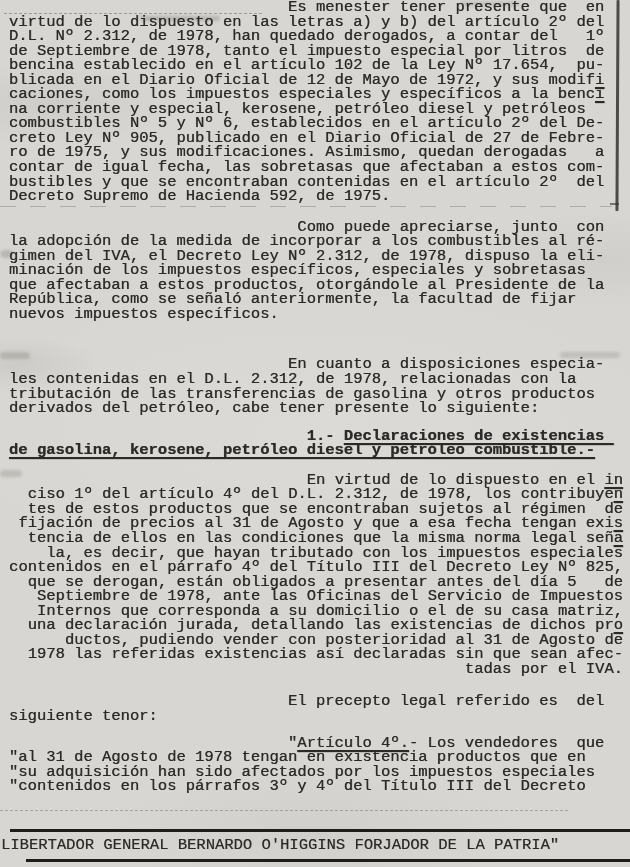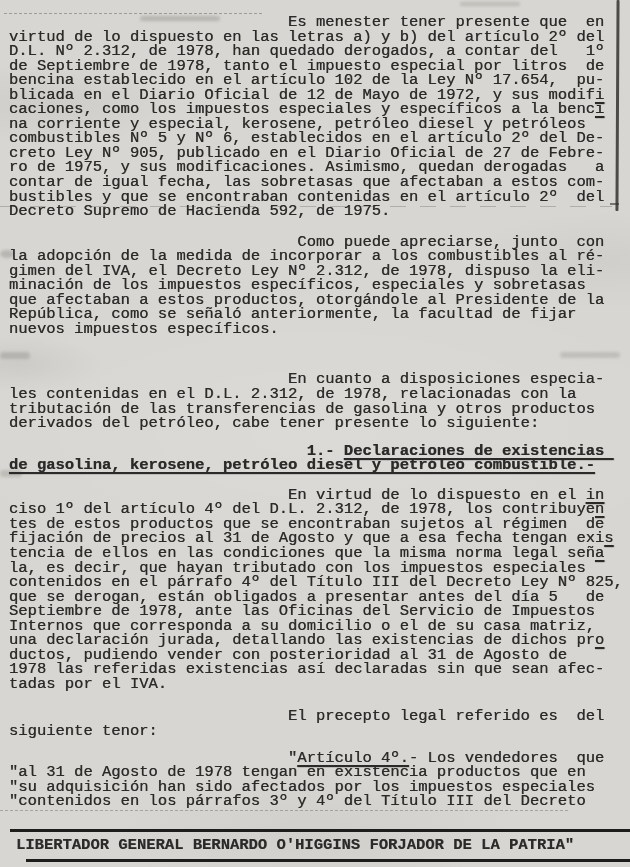--- a/index.html
+++ b/index.html
@@ -13,30 +13,30 @@
   .page::before{
     content:"";position:absolute;inset:0;pointer-events:none;
     background-image:
       radial-gradient(ellipse 180px 60px at 8% 12%, rgba(120,118,112,.10), transparent 70%),
       radial-gradient(ellipse 120px 40px at 3% 42%, rgba(120,118,112,.12), transparent 70%),
       radial-gradient(ellipse 200px 70px at 96% 30%, rgba(120,118,112,.08), transparent 70%),
       radial-gradient(ellipse 300px 90px at 50% 96%, rgba(120,118,112,.07), transparent 70%),
       radial-gradient(ellipse 500px 200px at 50% 50%, rgba(255,255,253,.10), transparent 80%);
   }
   .doc{
-    position:absolute;left:9px;top:15px;width:614px;
+    position:absolute;left:9px;top:0;width:614px;
     font-size:15.5px;line-height:14.55px;
     color:var(--ink,#2b2a28);
     white-space:pre;
     text-shadow:0.35px 0.3px 0.45px rgba(43,42,40,.55), -0.2px 0 0.3px rgba(43,42,40,.30);
   }
   .para{margin:0 0 16px 0;}
   .para:nth-child(3){margin-bottom:13px;margin-top:36px;}
   .para:nth-child(4){margin-bottom:15px;font-weight:bold;}
-  .para:nth-child(5){margin-bottom:18px;}
+  .para:nth-child(5){margin-bottom:18px;text-align:right;}
   .para:nth-child(6){margin-bottom:12px;}
   .para:last-child{margin-bottom:0;}
   .u{
     text-decoration:underline;
     text-decoration-thickness:1.5px;
     text-underline-offset:2.6px;
   }
   
   .art{position:absolute;pointer-events:none;}
   .dash-top{left:4px;top:13px;width:258px;border-top:1px dashed rgba(100,100,94,.50);}
@@ -47,22 +47,22 @@
   .mid-line{left:0;top:206px;width:612px;height:1px;
     background:repeating-linear-gradient(90deg, rgba(90,90,85,.32) 0 16px, transparent 16px 30px);}
   .smudge-l1{left:0;top:250px;width:14px;height:8px;background:rgba(110,110,104,.30);filter:blur(1.6px);border-radius:50%;}
   .smudge-l2{left:0;top:352px;width:30px;height:7px;background:rgba(110,110,104,.28);filter:blur(1.8px);border-radius:4px;}
   .smudge-l3{left:0;top:470px;width:22px;height:7px;background:rgba(110,110,104,.25);filter:blur(1.8px);border-radius:4px;}
   .smudge-r1{left:560px;top:352px;width:60px;height:6px;background:rgba(110,110,104,.22);filter:blur(1.8px);border-radius:4px;}
   .dash-low{left:0;top:810px;width:568px;border-top:1px dashed rgba(105,105,99,.45);}
   .rule-foot-top{left:10px;top:829px;width:620px;height:2.5px;background:#1d1d1b;}
   .rule-foot-bottom{left:26px;top:859px;width:604px;height:2.5px;background:#1d1d1b;}
   .footer-motto{
-    position:absolute;left:16px;top:837px;
-    font-size:15.5px;font-weight:bold;line-height:16px;
+    position:absolute;left:1px;top:837px;
+    font-size:15.5px;font-weight:normal;line-height:16px;
     color:var(--ink,#2b2a28);white-space:pre;
     text-shadow:0.4px 0.3px 0.4px rgba(43,42,40,.5);
   }
 </style>
 </head>
 <body style="--paper: #d7d6d2; --ink: #2b2a28;">
 
 <div class="page">
 
   <div class="art dash-top"></div>

